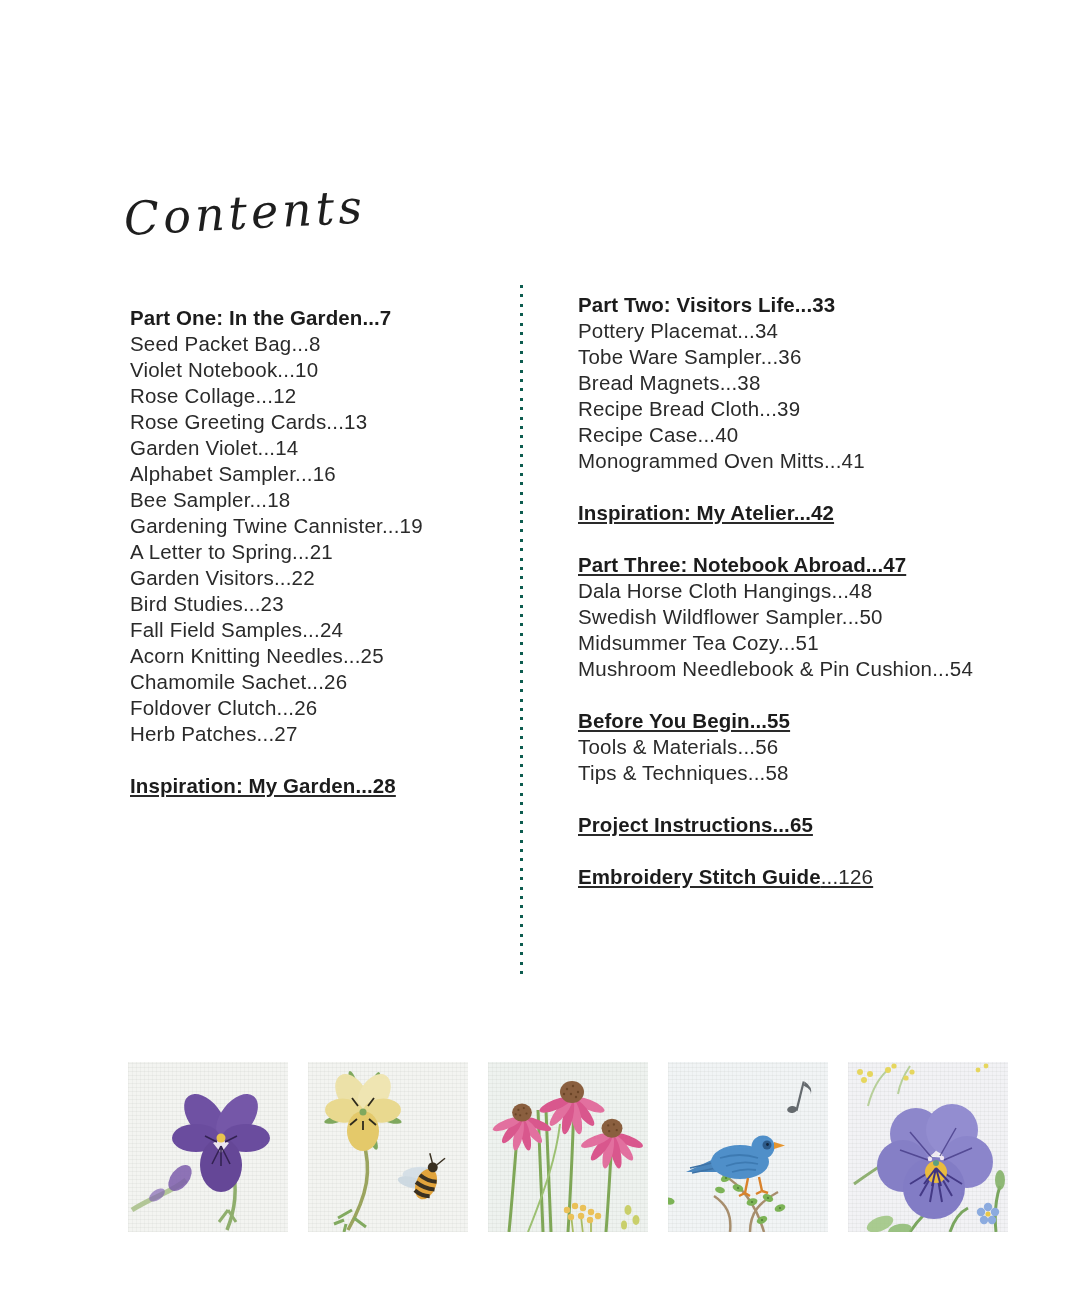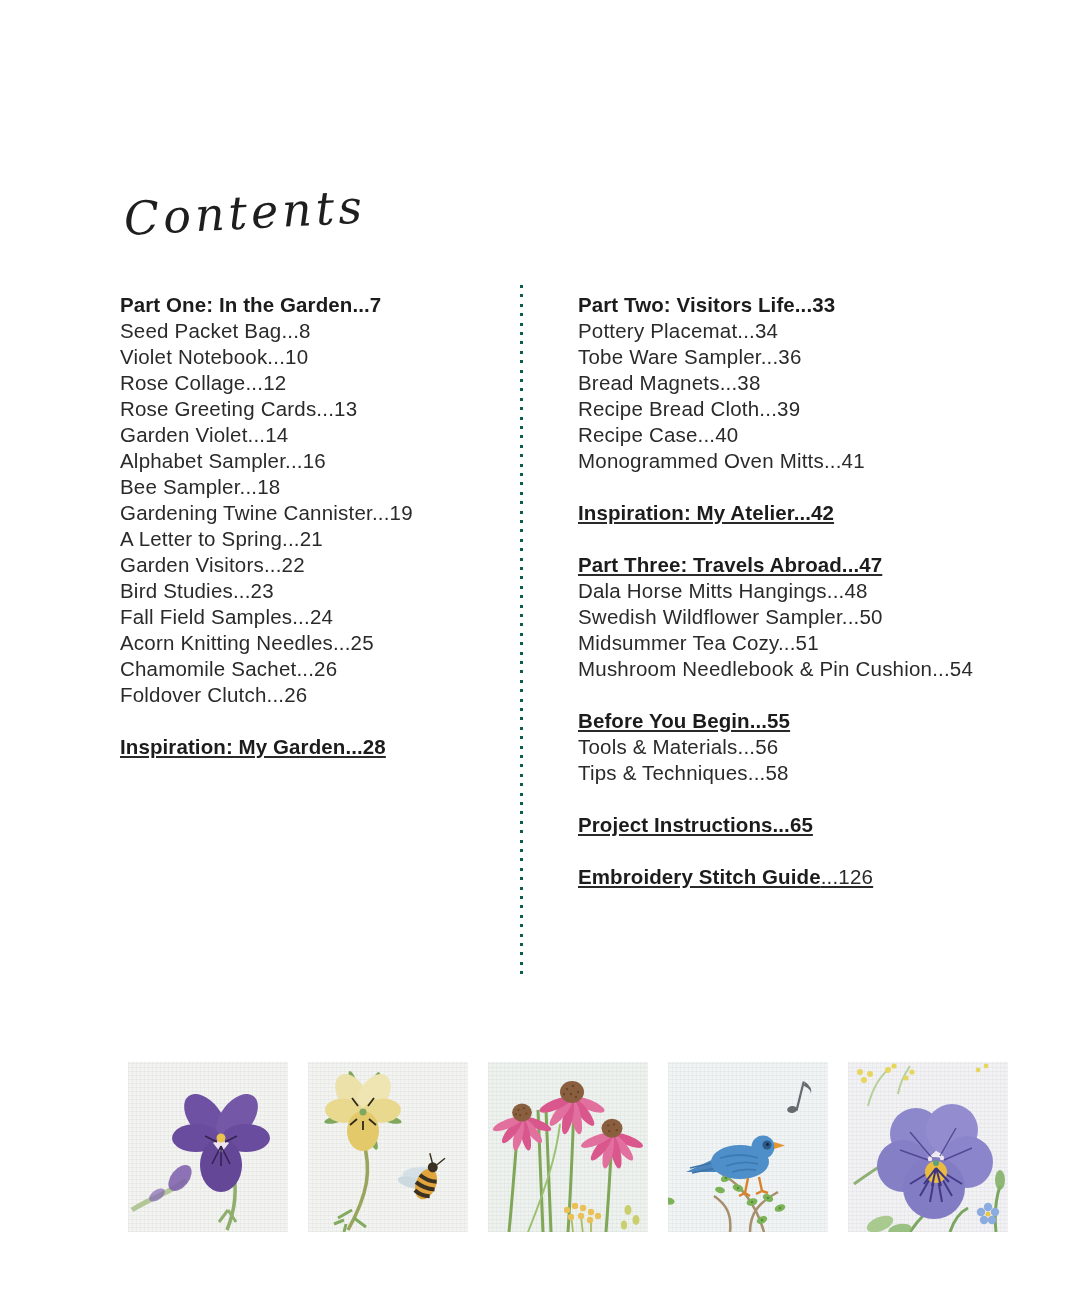--- a/index.html
+++ b/index.html
@@ -7,21 +7,21 @@
     position:relative;width:1071px;height:1300px;background:var(--background,#ffffff);
     font-family:"Liberation Sans",sans-serif;color:var(--text-color,#2a2a2a);overflow:hidden;
   }
   .contents-title{
     position:absolute;left:124px;top:192px;
     font-family:"DejaVu Serif",serif;font-style:italic;font-weight:400;
     font-size:46px;letter-spacing:4px;color:#1e1e1e;
     transform:rotate(-3deg);transform-origin:left center;
   }
   .toc-col{position:absolute;top:292px;font-size:20.5px;line-height:26px;letter-spacing:0.2px;}
-  .toc-col.left{left:120px;width:385px;}
+  .toc-col.left{left:130px;width:385px;margin-top:13px;}
   .toc-col.right{left:578px;width:430px;}
   .toc-line{height:26px;white-space:nowrap;}
   .toc-line.gap{margin-top:26px;text-decoration:underline;}
   .toc-line b{font-weight:700;color:var(--heading-color,#1c1c1c);letter-spacing:0.1px;}
   .dotted-divider{
     position:absolute;left:520px;top:285px;width:3px;height:692px;
     background-image:repeating-linear-gradient(
       to bottom,
       var(--divider-dot-color,#0d5c4f) 0px,
       var(--divider-dot-color,#0d5c4f) 3px,
@@ -60,33 +60,34 @@
       <div class="toc-line"><span>Alphabet Sampler...16</span></div>
       <div class="toc-line"><span>Bee Sampler...18</span></div>
       <div class="toc-line"><span>Gardening Twine Cannister...19</span></div>
       <div class="toc-line"><span>A Letter to Spring...21</span></div>
       <div class="toc-line"><span>Garden Visitors...22</span></div>
       <div class="toc-line"><span>Bird Studies...23</span></div>
       <div class="toc-line"><span>Fall Field Samples...24</span></div>
       <div class="toc-line"><span>Acorn Knitting Needles...25</span></div>
       <div class="toc-line"><span>Chamomile Sachet...26</span></div>
       <div class="toc-line"><span>Foldover Clutch...26</span></div>
+      <div class="toc-line"><span>Herb Patches...27</span></div>
       <div class="toc-line gap"><b>Inspiration: My Garden...28</b></div>
     </div>
   <div class="toc-col right">
       <div class="toc-line"><b>Part Two: Visitors Life...33</b></div>
       <div class="toc-line"><span>Pottery Placemat...34</span></div>
       <div class="toc-line"><span>Tobe Ware Sampler...36</span></div>
       <div class="toc-line"><span>Bread Magnets...38</span></div>
       <div class="toc-line"><span>Recipe Bread Cloth...39</span></div>
       <div class="toc-line"><span>Recipe Case...40</span></div>
       <div class="toc-line"><span>Monogrammed Oven Mitts...41</span></div>
       <div class="toc-line gap"><b>Inspiration: My Atelier...42</b></div>
-      <div class="toc-line gap"><b>Part Three: Travels Abroad...47</b></div>
-      <div class="toc-line"><span>Dala Horse Mitts Hangings...48</span></div>
+      <div class="toc-line gap"><b>Part Three: Notebook Abroad...47</b></div>
+      <div class="toc-line"><span>Dala Horse Cloth Hangings...48</span></div>
       <div class="toc-line"><span>Swedish Wildflower Sampler...50</span></div>
       <div class="toc-line"><span>Midsummer Tea Cozy...51</span></div>
       <div class="toc-line"><span>Mushroom Needlebook &amp; Pin Cushion...54</span></div>
       <div class="toc-line gap"><b>Before You Begin...55</b></div>
       <div class="toc-line"><span>Tools &amp; Materials...56</span></div>
       <div class="toc-line"><span>Tips &amp; Techniques...58</span></div>
       <div class="toc-line gap"><b>Project Instructions...65</b></div>
       <div class="toc-line gap"><b>Embroidery Stitch Guide</b><span>...126</span></div>
     </div>
 

